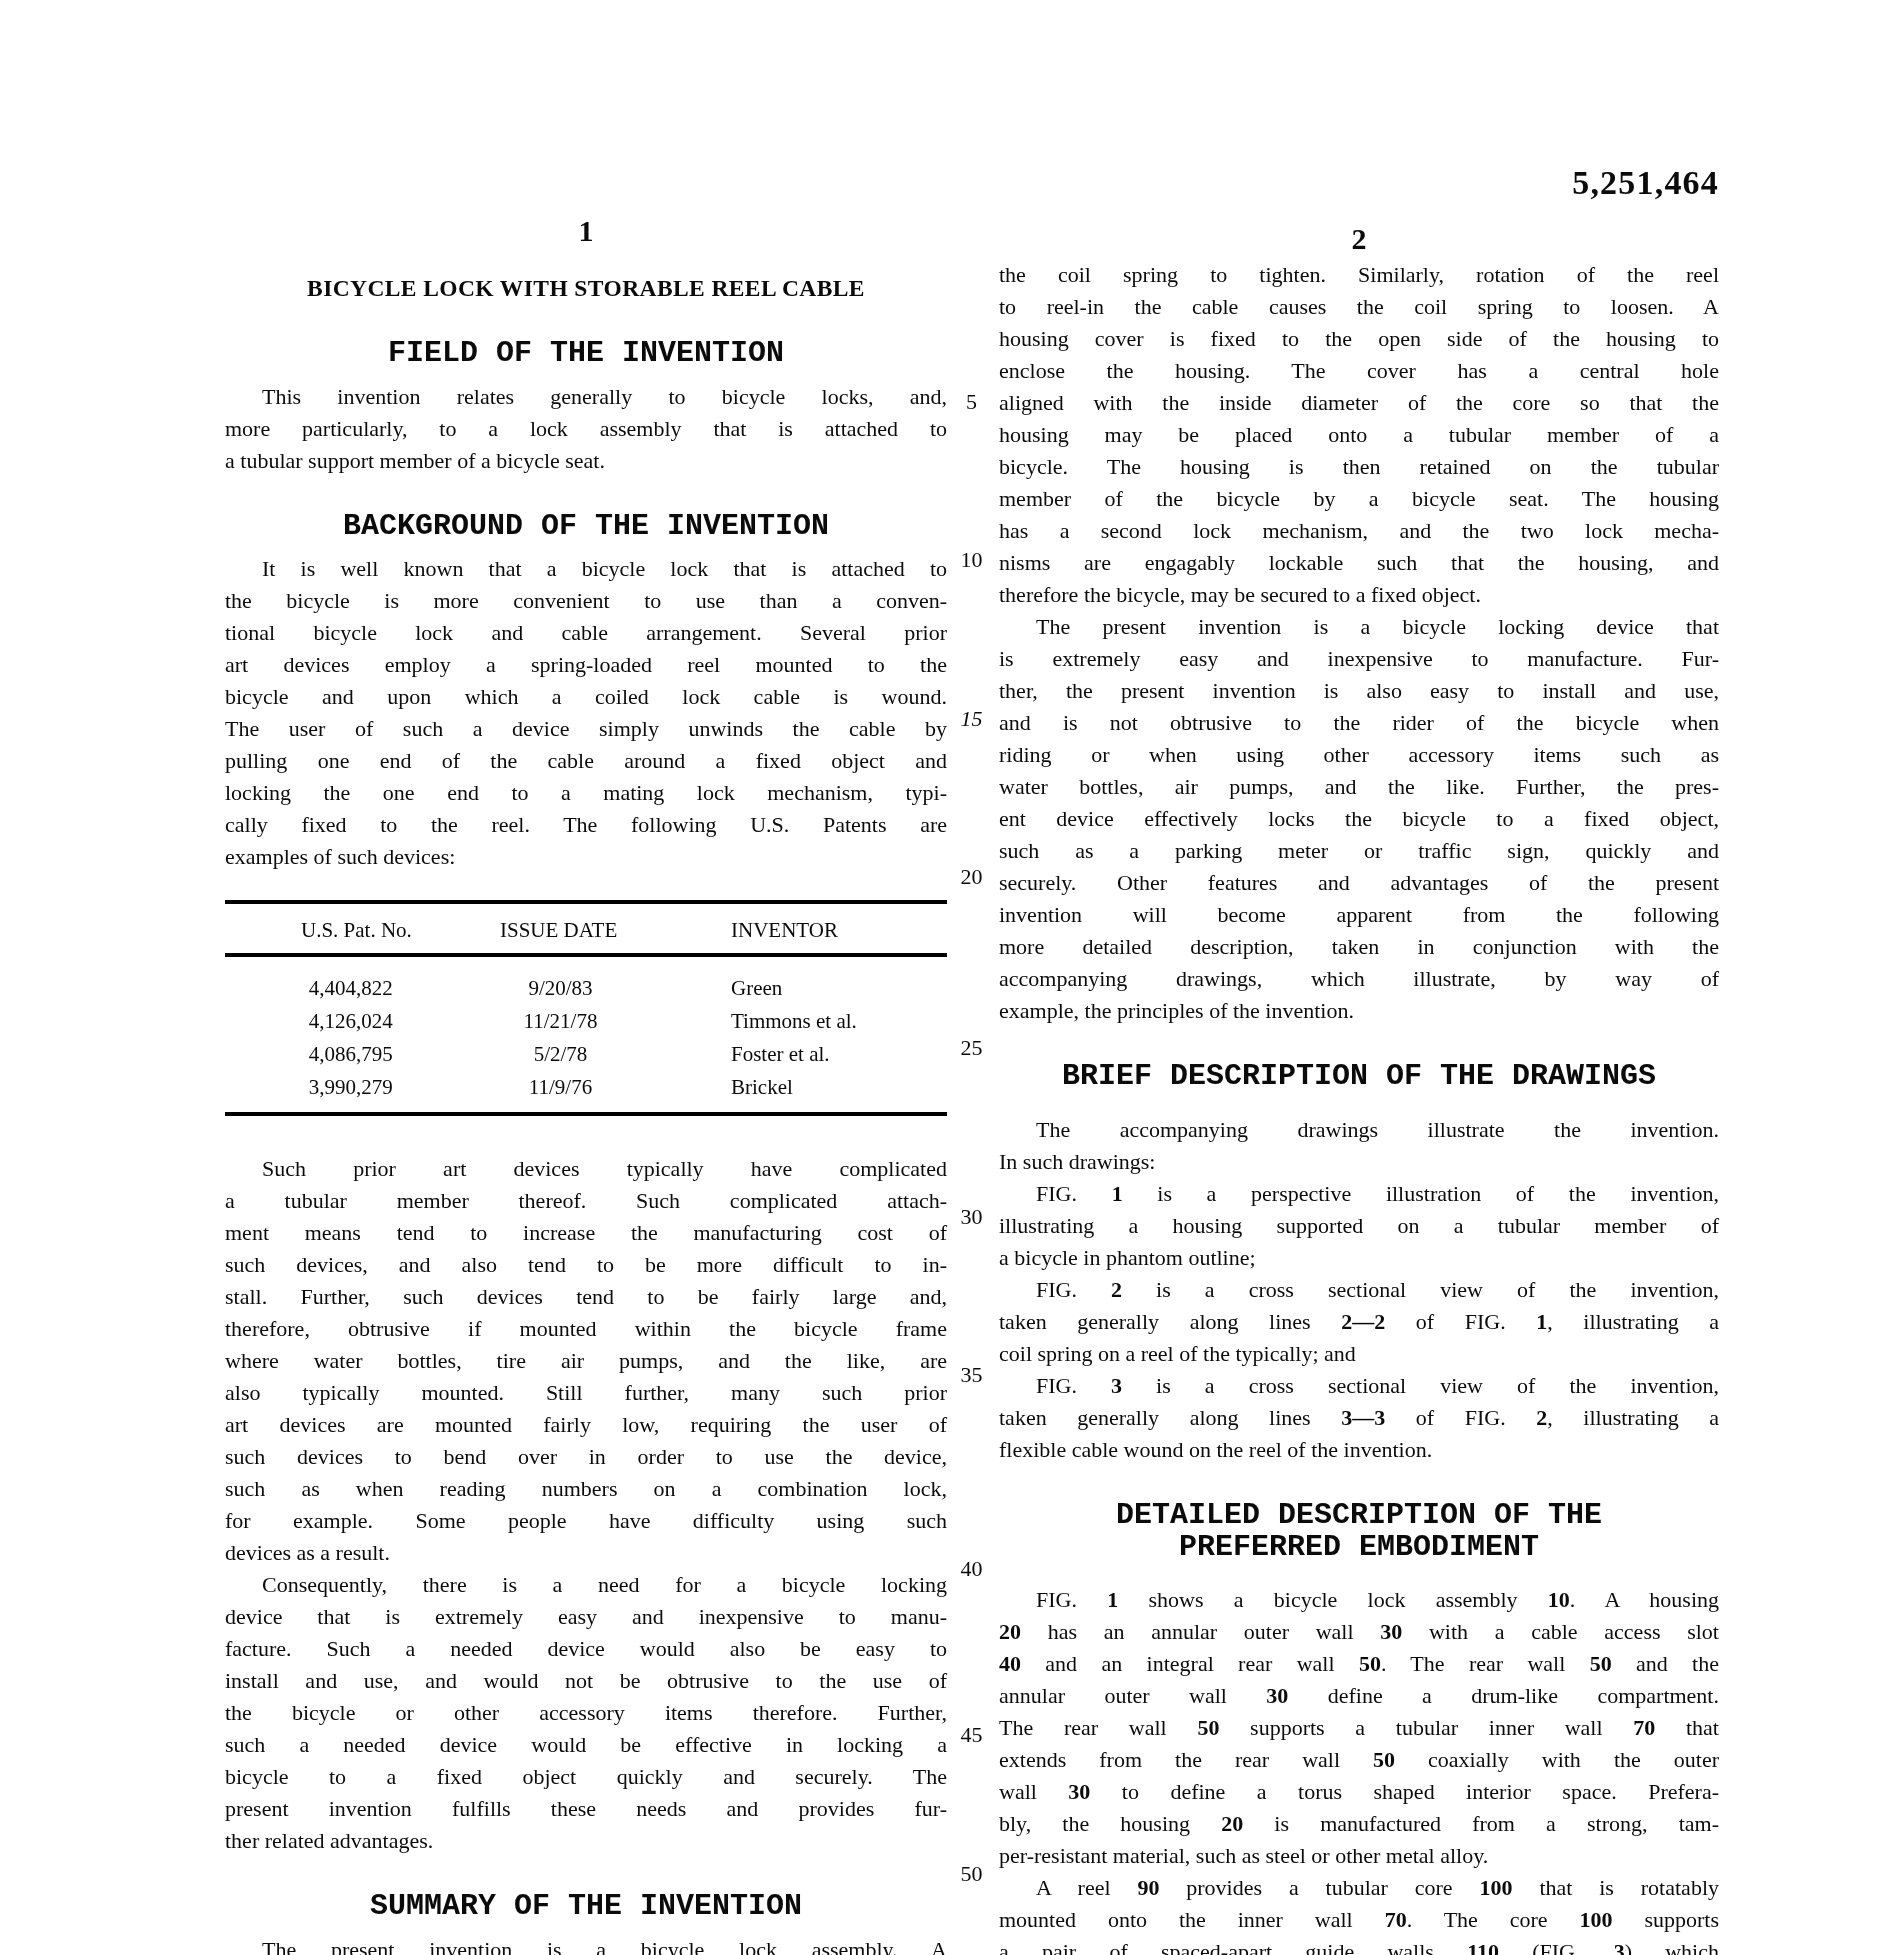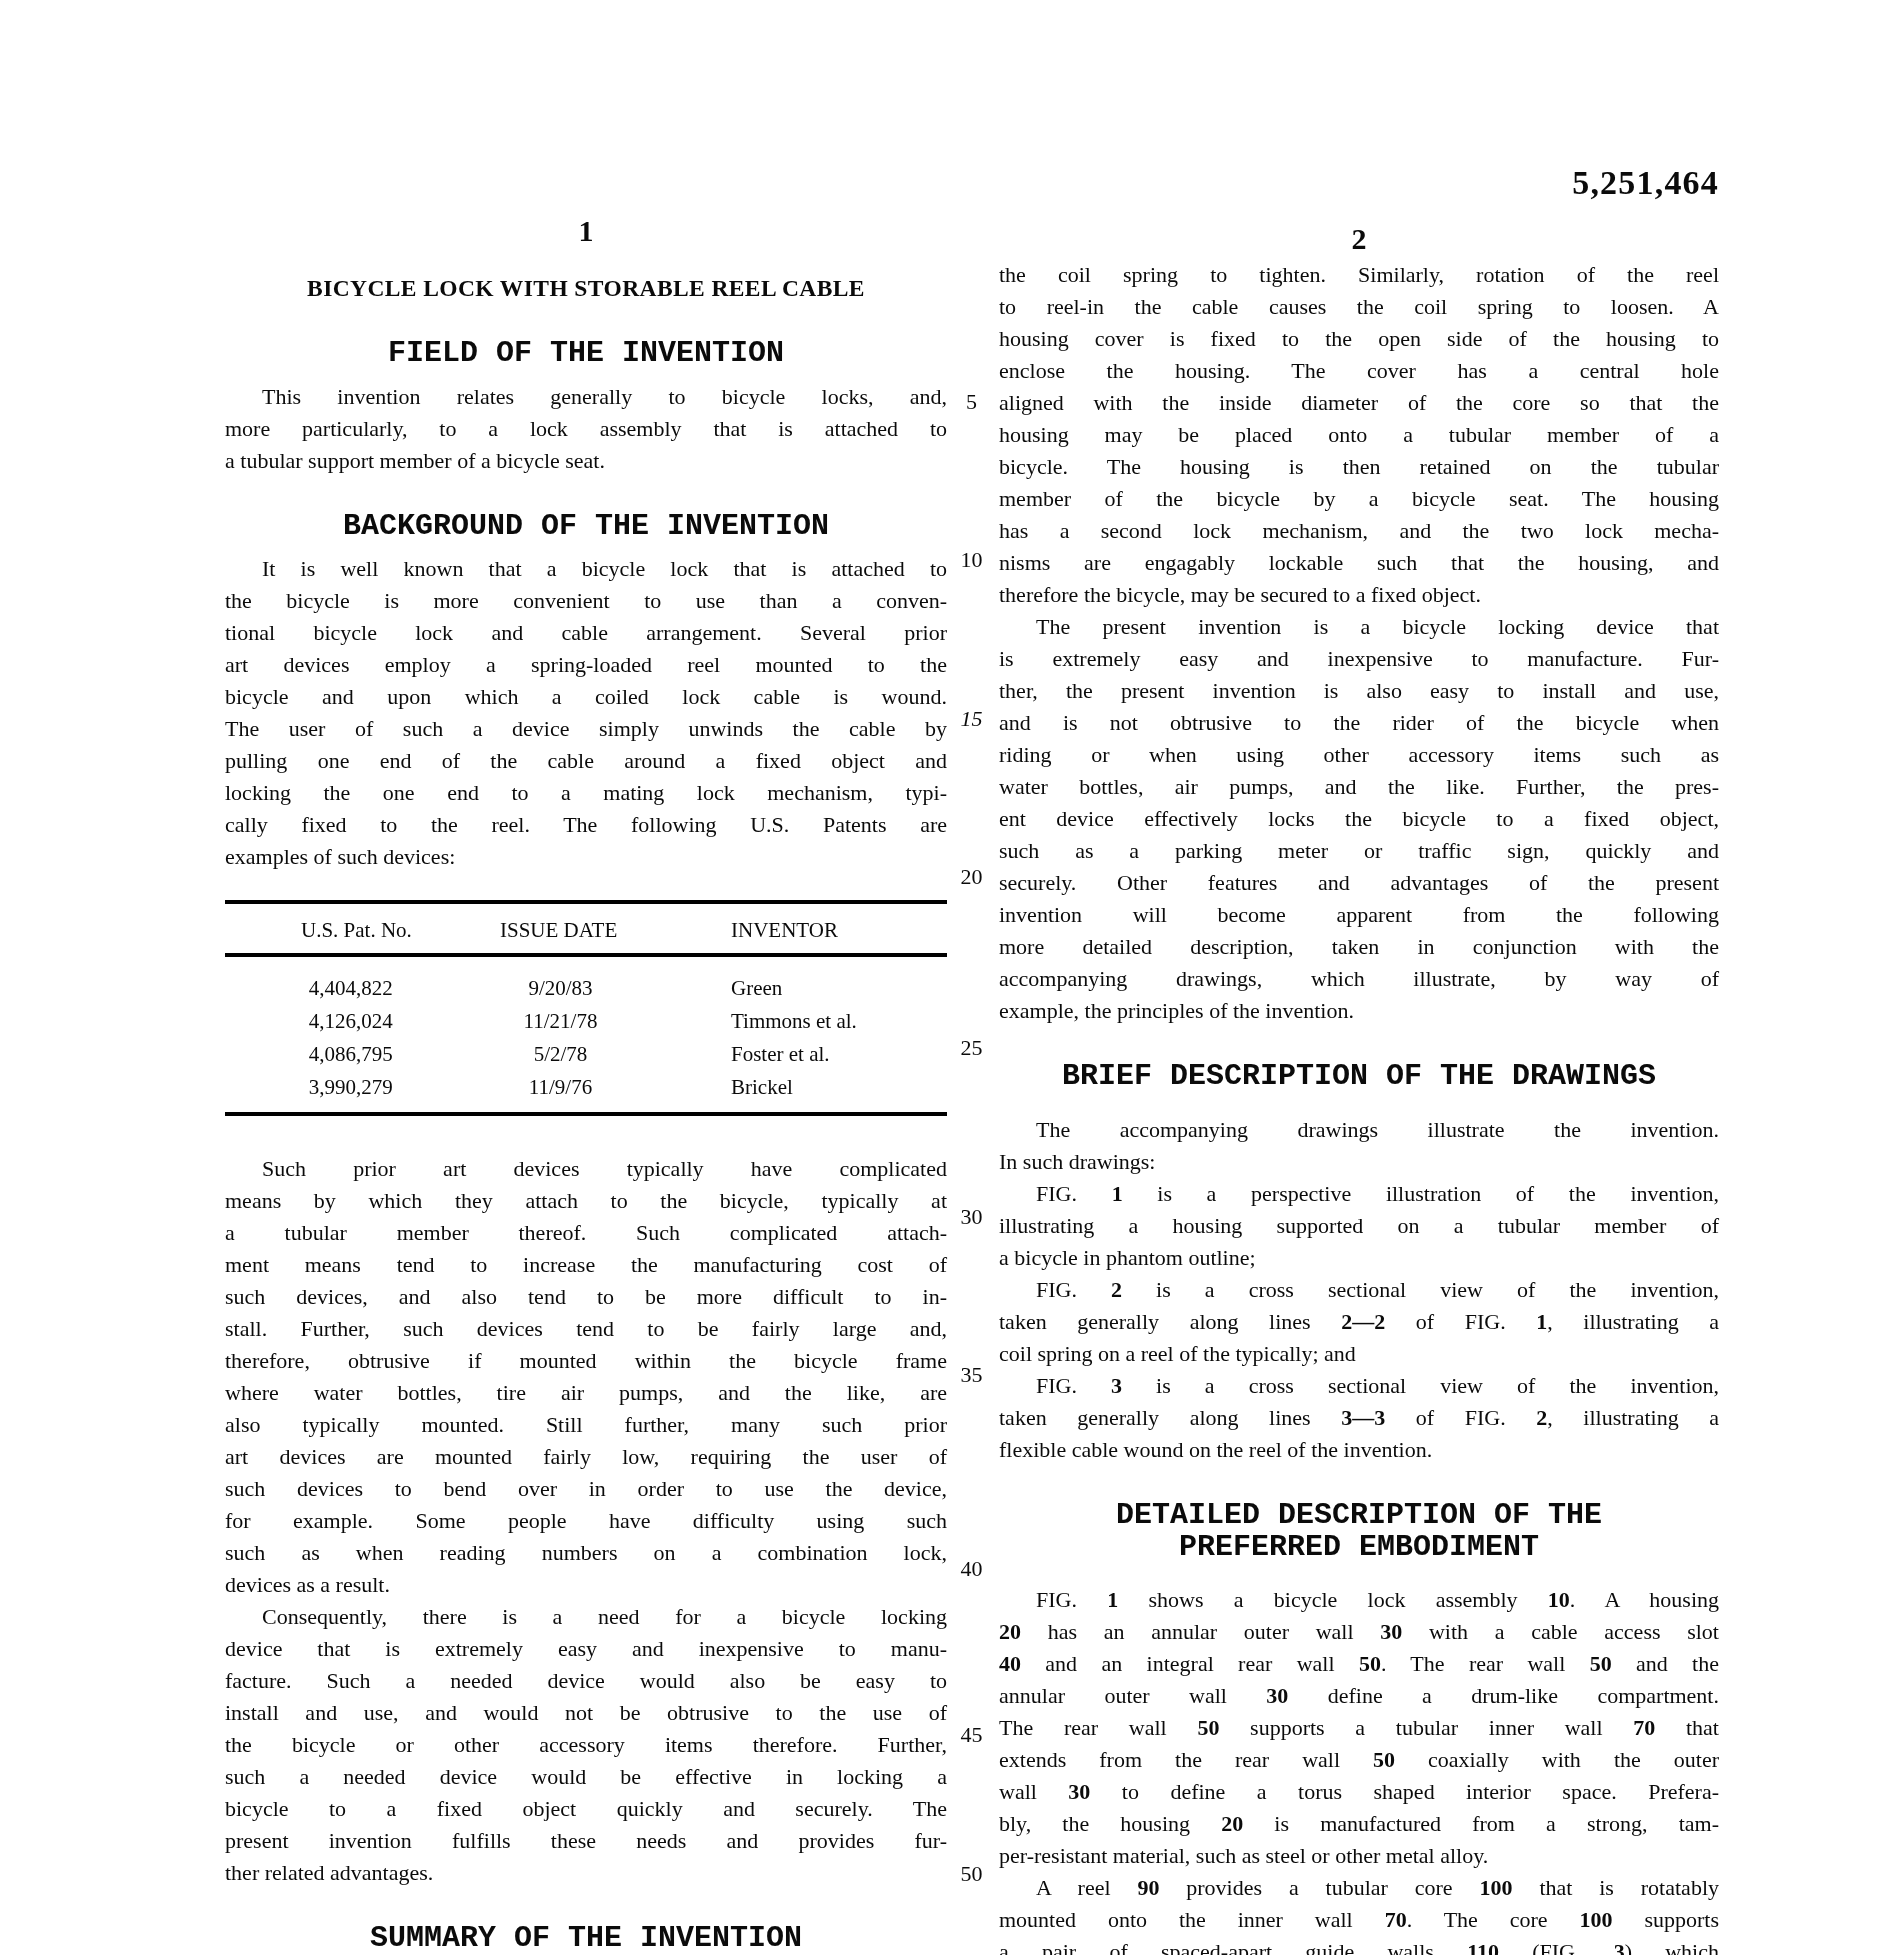--- a/index.html
+++ b/index.html
@@ -114,32 +114,31 @@
           </div>
           <div class="tbl-row">
             <div class="patno">3,990,279</div>
             <div class="date"><span>11/9/76</span></div>
             <div class="inventor">Brickel</div>
           </div>
         </div>
       </div>
       <div class="block-para">
         <div class="line ind">Such prior art devices typically have complicated</div>
-        <div class="line">means by which they attach to the bicycle, typically at</div>
         <div class="line">a tubular member thereof. Such complicated attach-</div>
         <div class="line">ment means tend to increase the manufacturing cost of</div>
         <div class="line">such devices, and also tend to be more difficult to in-</div>
         <div class="line">stall. Further, such devices tend to be fairly large and,</div>
         <div class="line">therefore, obtrusive if mounted within the bicycle frame</div>
         <div class="line">where water bottles, tire air pumps, and the like, are</div>
         <div class="line">also typically mounted. Still further, many such prior</div>
         <div class="line">art devices are mounted fairly low, requiring the user of</div>
         <div class="line">such devices to bend over in order to use the device,</div>
+        <div class="line">such as when reading numbers on a combination lock,</div>
         <div class="line">for example. Some people have difficulty using such</div>
-        <div class="line">such as when reading numbers on a combination lock,</div>
         <div class="line end">devices as a result.</div>
       </div>
       <div class="block-para">
         <div class="line ind">Consequently, there is a need for a bicycle locking</div>
         <div class="line">device that is extremely easy and inexpensive to manu-</div>
         <div class="line">facture. Such a needed device would also be easy to</div>
         <div class="line">install and use, and would not be obtrusive to the use of</div>
         <div class="line">the bicycle or other accessory items therefore. Further,</div>
         <div class="line">such a needed device would be effective in locking a</div>
         <div class="line">bicycle to a fixed object quickly and securely. The</div>

